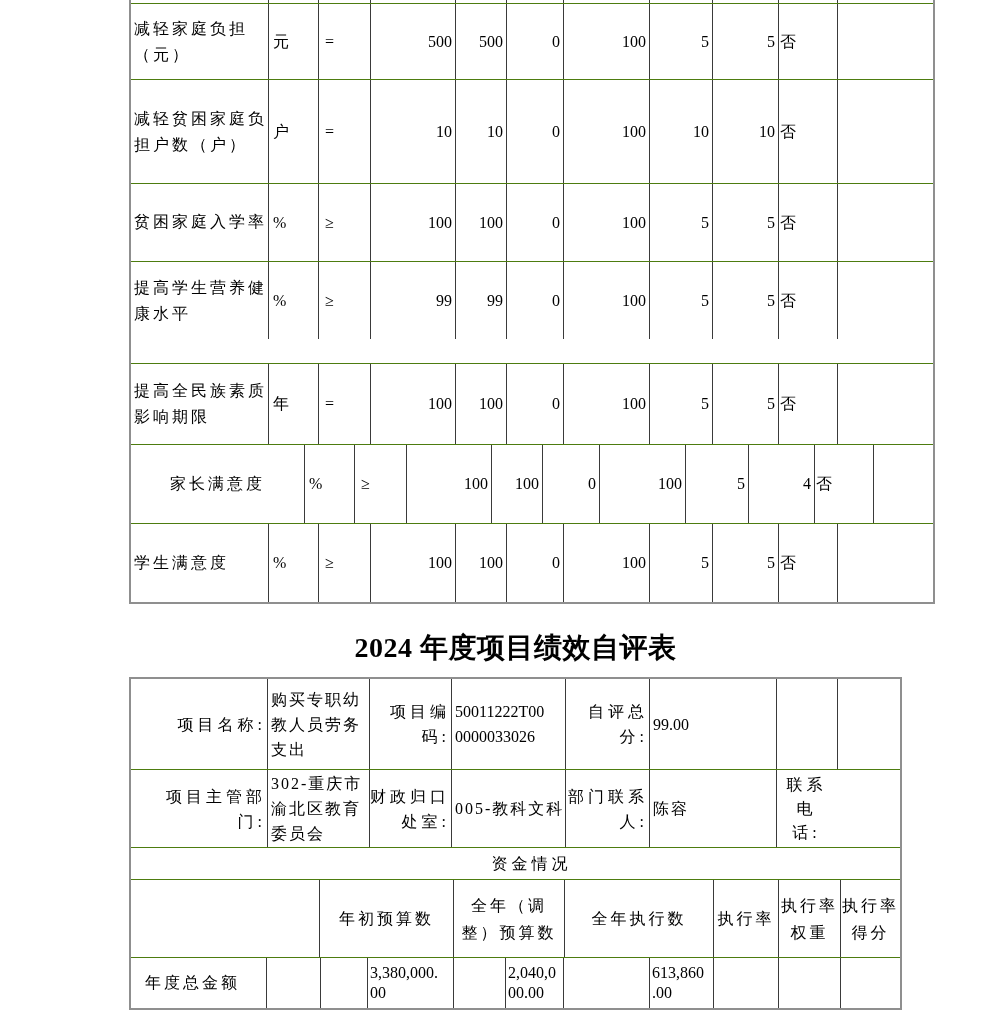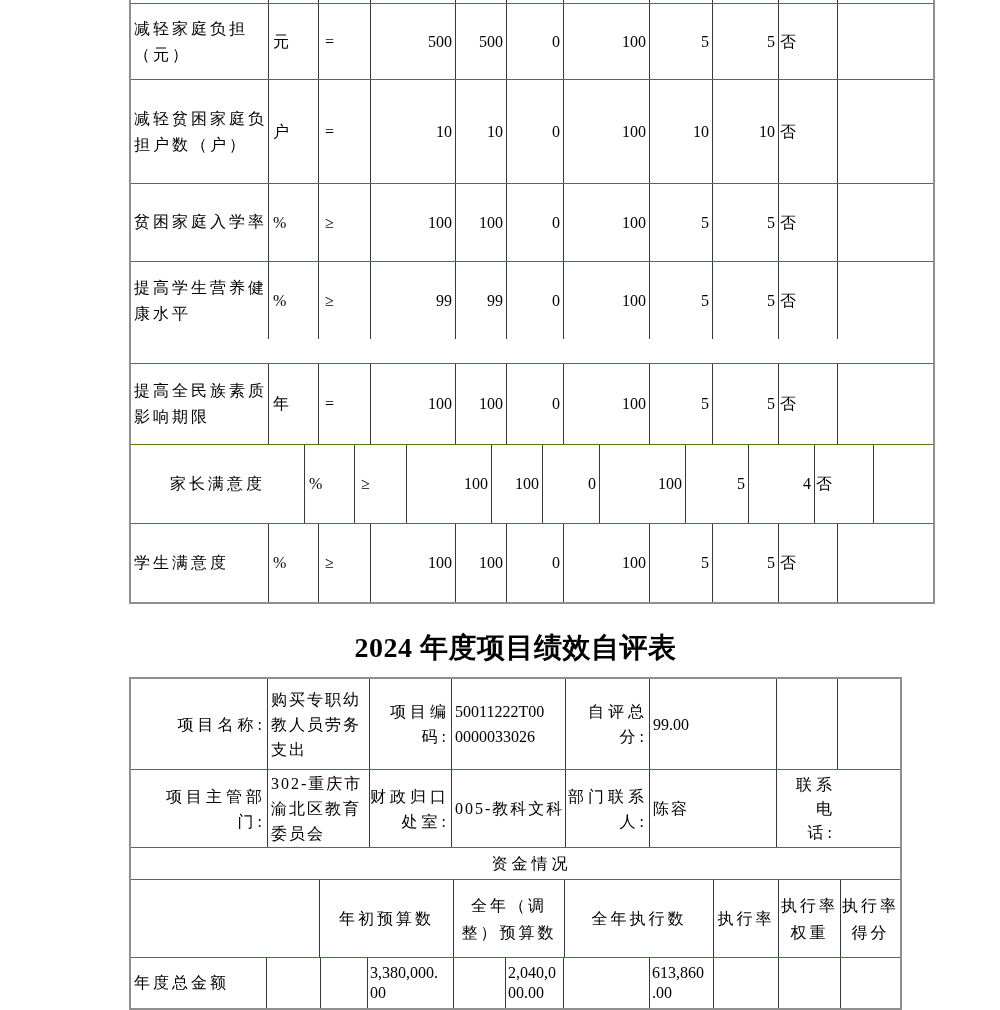--- a/index.html
+++ b/index.html
@@ -23,26 +23,26 @@
   }
   .bl{border-left:1px solid #3a3a3a;}
   
   .name{letter-spacing:3px;padding-left:3px;line-height:26px;}
   .unit{padding-left:4px;}
   .comp{padding-left:6px;}
   .num{text-align:right;padding-right:3px;}
   .flag{padding-left:1px;}
   
   .lbl{text-align:right;letter-spacing:4px;padding-right:1px;line-height:25px;}
-  .tight{line-height:24px;}
+  .tight{line-height:24px;text-align:center;}
   .val{padding-left:3px;letter-spacing:2px;line-height:25px;}
   .code{letter-spacing:0;line-height:25px;}
   .sect{text-align:center;letter-spacing:4px;}
   .hdr{text-align:center;letter-spacing:3px;line-height:27px;}
-  .rowlbl{letter-spacing:3px;padding-left:3px;font-family:Liberation Serif, serif;}
+  .rowlbl{letter-spacing:3px;padding-left:14px;font-family:Liberation Serif, serif;}
   .money{letter-spacing:0;padding-left:2px;line-height:20px;}
   #page-title{
     position:absolute;left:129px;top:628px;width:773px;
     text-align:center;font-size:28px;font-weight:bold;line-height:40px;
     letter-spacing:0.5px;
   }
 </style>
 </head>
 <body>
 

